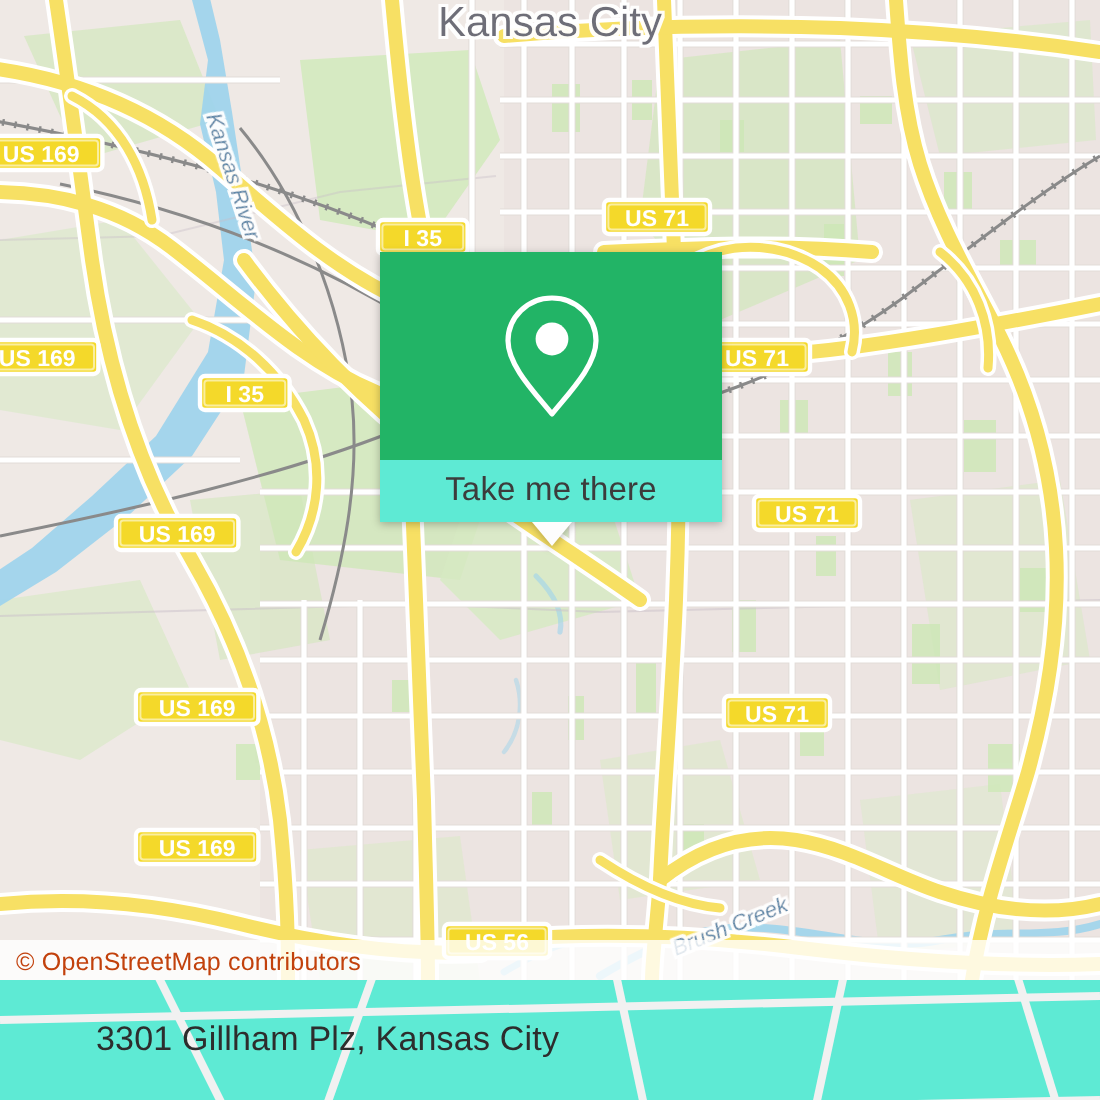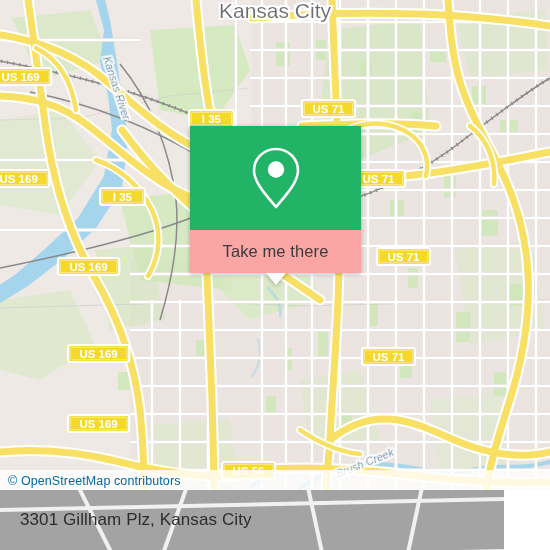--- a/index.html
+++ b/index.html
@@ -18,54 +18,54 @@
   #map-svg { position:absolute; left:0; top:0; }
 
   
   #attribution-bar {
     position:absolute; left:0; top:470px; width:550px; height:21px;
     background:rgba(255,255,255,0.80);
     display:flex; align-items:center;
     z-index:30;
   }
   #attribution-text {
-    font-size:12.5px; color:#0369a1; padding-left:8px;
+    font-size:12.5px; color:#c2410c; padding-left:8px;
     letter-spacing:0.1px;
   }
 
   
   #callout-card {
     position:absolute; left:190px; top:126px; width:171px;
     z-index:40;
     filter:drop-shadow(0 1px 2px rgba(0,0,0,0.28));
   }
   #callout-green {
     background:#22b466; height:104px;
     display:flex; align-items:center; justify-content:center;
   }
   #callout-white {
-    background:#fca5a5; height:43px;
+    background:#5eead4; height:31px;
     display:flex; align-items:center; justify-content:center;
     position:relative;
   }
   #take-me-there-label {
     font-size:16.5px; color:#3c3c3c; letter-spacing:0.1px;
   }
   #callout-pointer {
     position:absolute; left:50%; transform:translateX(-50%);
     bottom:-12px; width:0; height:0;
     border-left:10px solid transparent;
     border-right:10px solid transparent;
     border-top:12px solid #fdfdfd;
   }
 
   
   #footer-bar {
-    position:absolute; left:0; top:490px; width:504px; height:60px;
-    background:#a3a3a3; overflow:hidden;
+    position:absolute; left:0; top:490px; width:550px; height:60px;
+    background:#5eead4; overflow:hidden;padding-left:28px;
   }
   #footer-watermark { position:absolute; left:0; top:-40px; opacity:1; }
   #footer-content {
     position:relative; z-index:2; height:60px;
     display:flex; align-items:center; justify-content:space-between;
     padding:0 14px 0 20px;
   }
   #address-label {
     font-size:17px; color:#2d2d2d; letter-spacing:0.1px;
   }

